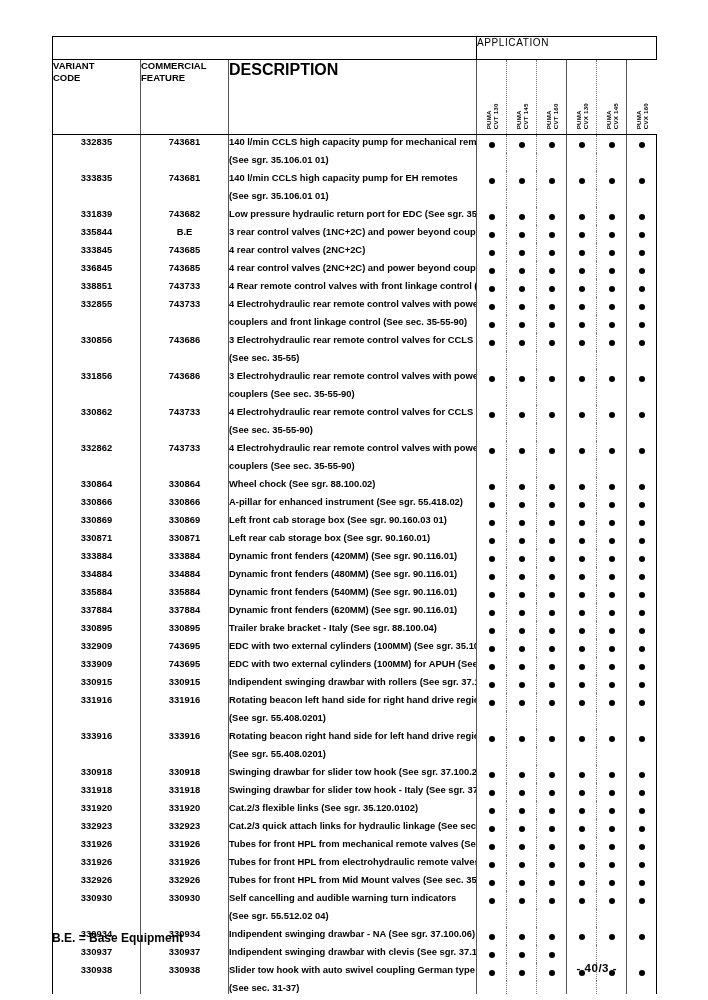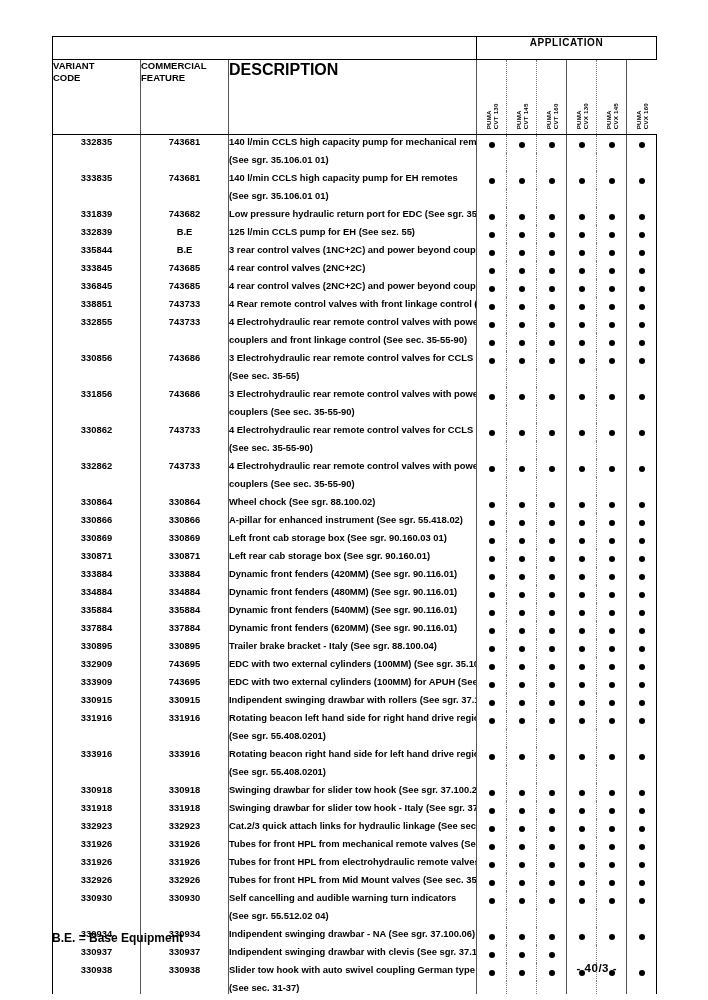--- a/index.html
+++ b/index.html
@@ -42,24 +42,23 @@
   .frame-top    { border-top: 1.6px solid #000; }
   .frame-left   { border-left: 1.6px solid #000; }
 
   
   .hdr-row td { height: 22px; }
   .app-title-cell {
     border-left: 1.2px solid #000;
     border-top: 1.2px solid #000;
     border-right: 1.2px solid #000;
     border-bottom: 1.2px solid #000;
-    text-align: center;
     vertical-align: middle;
     font-size: 10px;
-    font-weight: bold;
+    font-weight: normal;
     letter-spacing: 0.6px;
     height: 24px;
   }
   .blank-topleft {
     border-left: 1.6px solid #000;
     border-top: 1.6px solid #000;
   }
   .blank-topleft.nb { border-left: none; }
 
   .colhead {
@@ -280,31 +279,20 @@
           <td class="c-commercial">743682</td>
           <td class="c-descr">Low pressure hydraulic return port for EDC (See sgr. 35.204.03)</td>
           <td class="c-app solid-l"><span class="dot"></span></td>
           <td class="c-app"><span class="dot"></span></td>
           <td class="c-app"><span class="dot"></span></td>
           <td class="c-app solid-l"><span class="dot"></span></td>
           <td class="c-app"><span class="dot"></span></td>
           <td class="c-app solid-l lastcol"><span class="dot"></span></td>
         </tr>
         <tr class="brow">
-          <td class="c-variant">332839</td>
-          <td class="c-commercial">B.E</td>
-          <td class="c-descr">125 l/min CCLS pump for EH (See sez. 55)</td>
-          <td class="c-app solid-l"><span class="dot"></span></td>
-          <td class="c-app"><span class="dot"></span></td>
-          <td class="c-app"><span class="dot"></span></td>
-          <td class="c-app solid-l"><span class="dot"></span></td>
-          <td class="c-app"><span class="dot"></span></td>
-          <td class="c-app solid-l lastcol"><span class="dot"></span></td>
-        </tr>
-        <tr class="brow">
           <td class="c-variant">335844</td>
           <td class="c-commercial">B.E</td>
           <td class="c-descr">3 rear control valves (1NC+2C) and power beyond couplers</td>
           <td class="c-app solid-l"><span class="dot"></span></td>
           <td class="c-app"><span class="dot"></span></td>
           <td class="c-app"><span class="dot"></span></td>
           <td class="c-app solid-l"><span class="dot"></span></td>
           <td class="c-app"><span class="dot"></span></td>
           <td class="c-app solid-l lastcol"><span class="dot"></span></td>
         </tr>
@@ -635,20 +623,31 @@
           <td class="c-app"><span class="dot"></span></td>
           <td class="c-app"><span class="dot"></span></td>
           <td class="c-app solid-l"><span class="dot"></span></td>
           <td class="c-app"><span class="dot"></span></td>
           <td class="c-app solid-l lastcol"><span class="dot"></span></td>
         </tr>
         <tr class="brow">
           <td class="c-variant">331918</td>
           <td class="c-commercial">331918</td>
           <td class="c-descr">Swinging drawbar for slider tow hook - Italy (See sgr. 37.100.2101)</td>
+          <td class="c-app solid-l"><span class="dot"></span></td>
+          <td class="c-app"><span class="dot"></span></td>
+          <td class="c-app"><span class="dot"></span></td>
+          <td class="c-app solid-l"><span class="dot"></span></td>
+          <td class="c-app"><span class="dot"></span></td>
+          <td class="c-app solid-l lastcol"><span class="dot"></span></td>
+        </tr>
+        <tr class="brow">
+          <td class="c-variant">331920</td>
+          <td class="c-commercial">331920</td>
+          <td class="c-descr">Cat.2/3 flexible links (See sgr. 35.120.0102)</td>
           <td class="c-app solid-l"><span class="dot"></span></td>
           <td class="c-app"><span class="dot"></span></td>
           <td class="c-app"><span class="dot"></span></td>
           <td class="c-app solid-l"><span class="dot"></span></td>
           <td class="c-app"><span class="dot"></span></td>
           <td class="c-app solid-l lastcol"><span class="dot"></span></td>
         </tr>
         <tr class="brow">
           <td class="c-variant">332923</td>
           <td class="c-commercial">332923</td>

